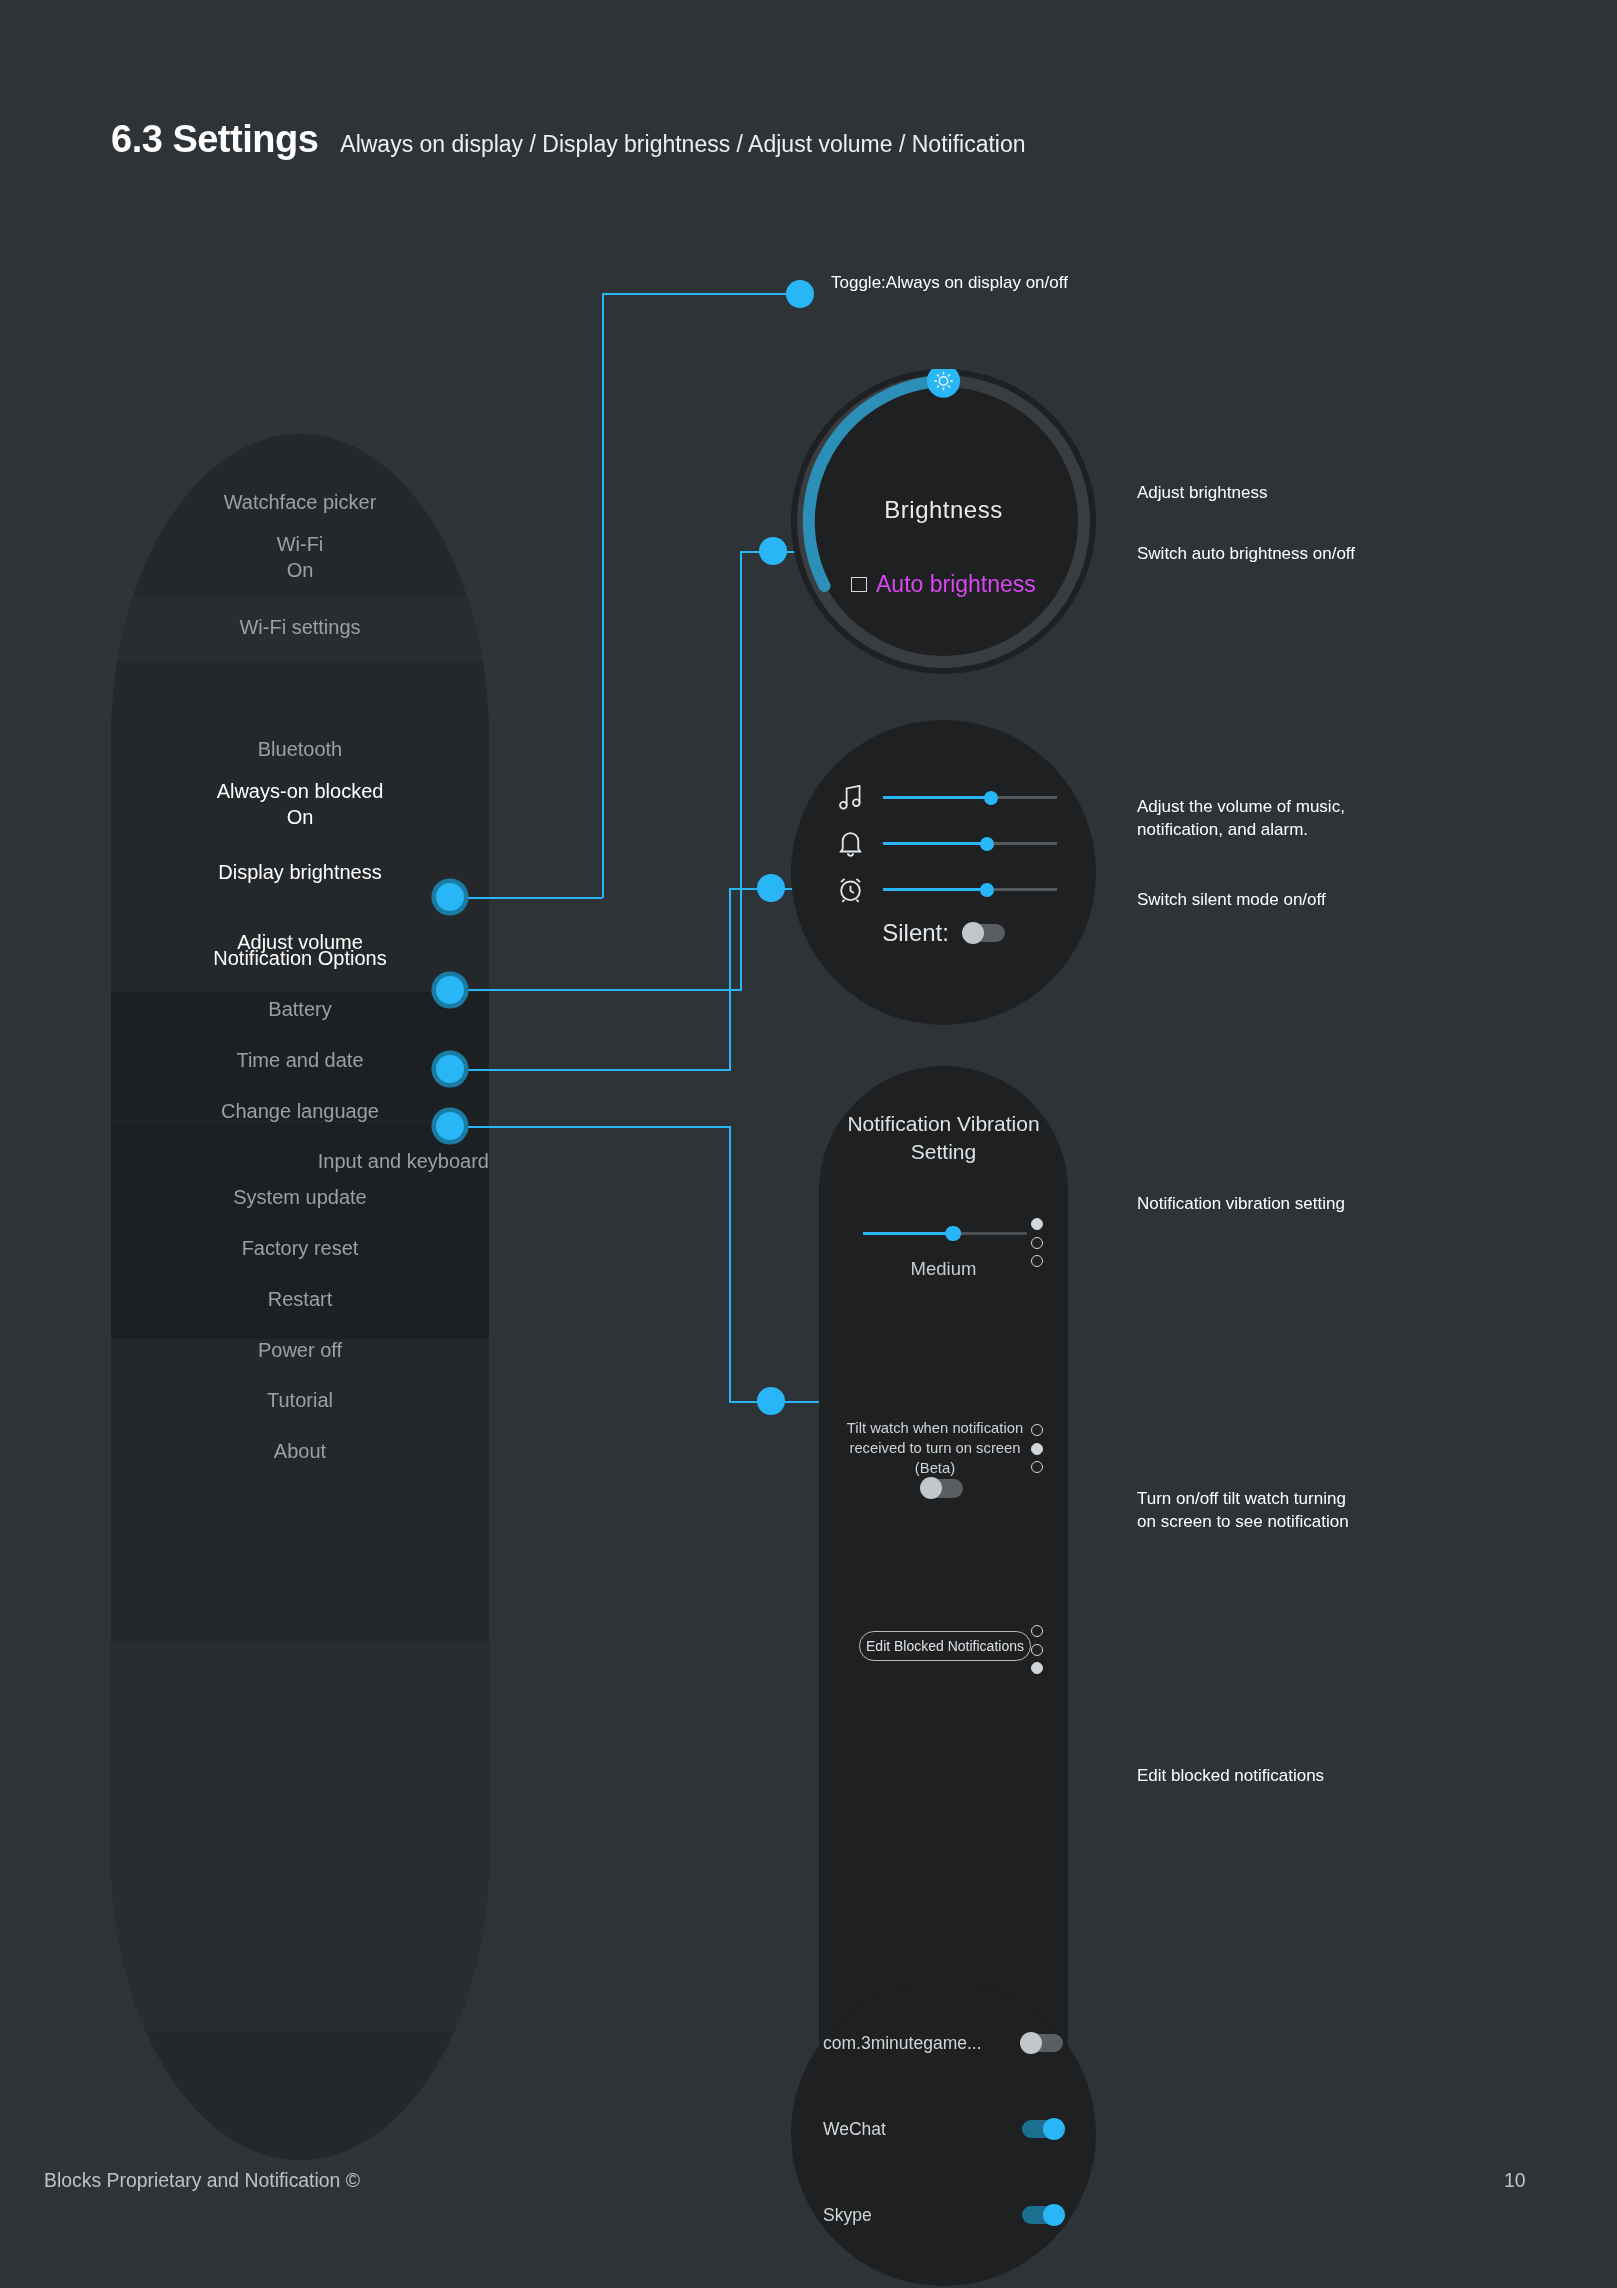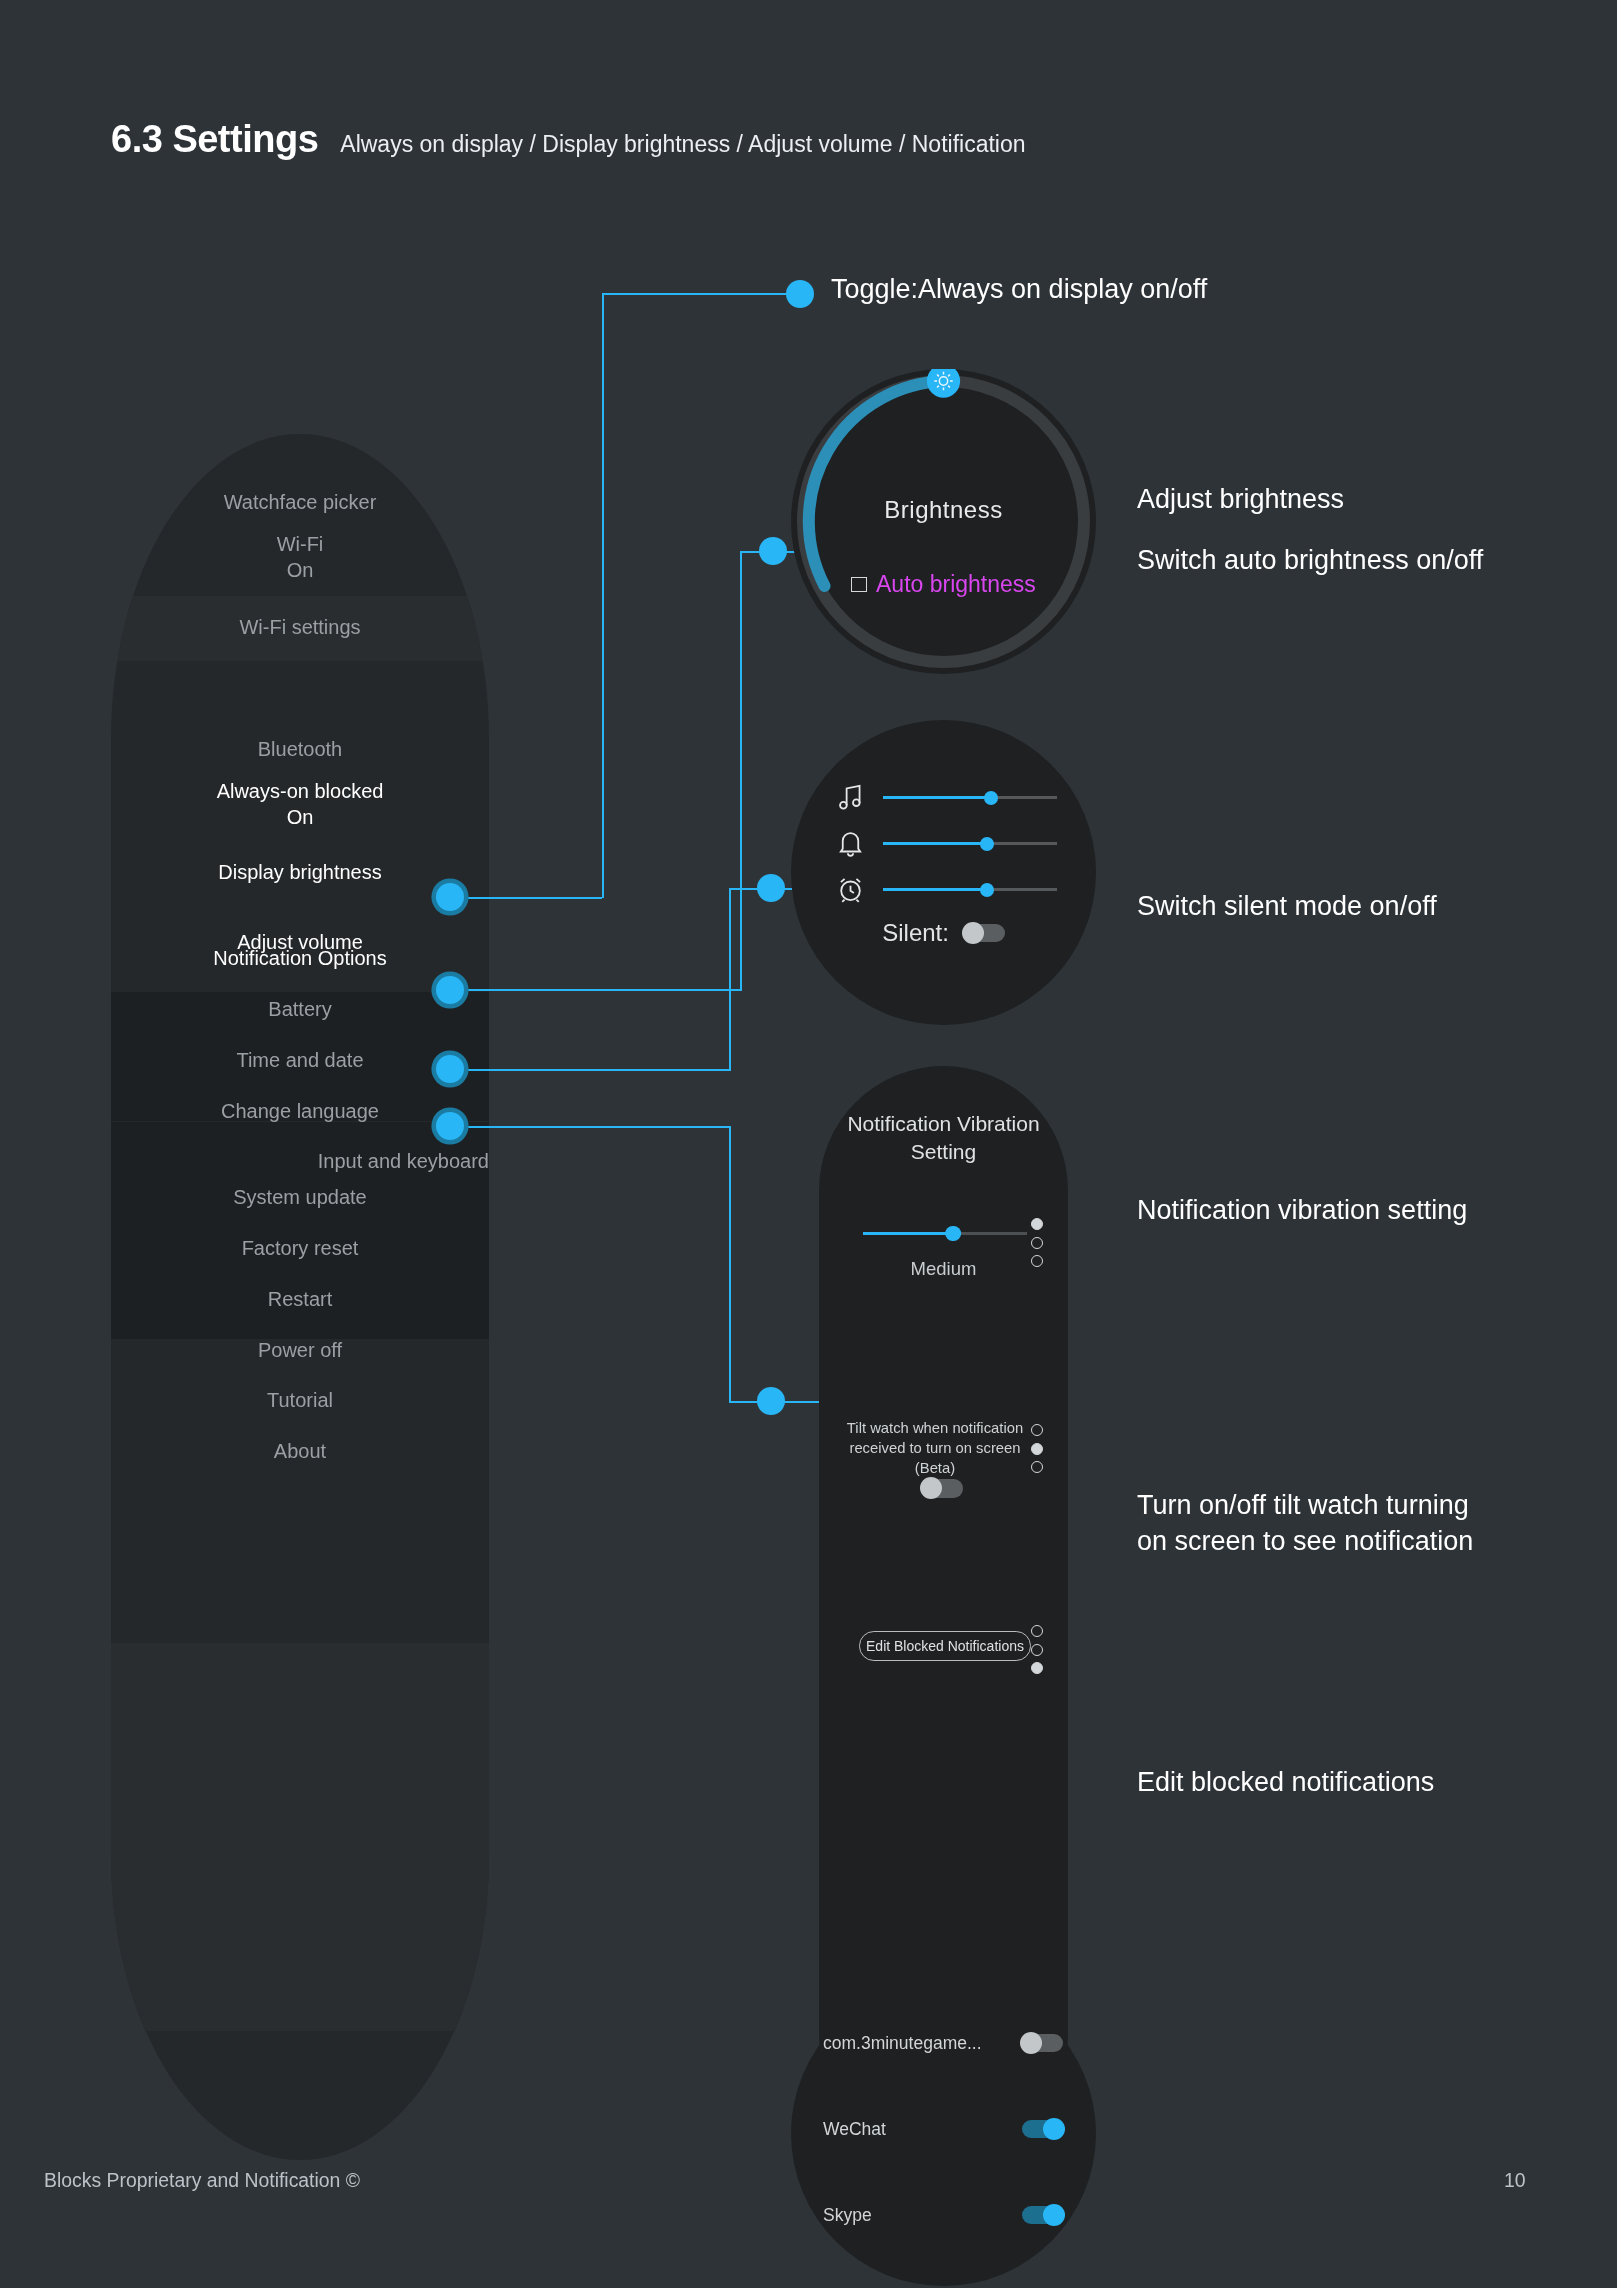--- a/index.html
+++ b/index.html
@@ -72,21 +72,21 @@
   .line-h, .line-v {
     position: absolute; background: #29b6f6;
   }
   .line-h { height: 1.8px; }
   .line-v { width: 1.8px; }
 
   
   .annot {
     position: absolute;
     color: #ffffff;
-    font-size: 27px;
+    font-size: 17px;
     line-height: 1.33;
     white-space: pre-line;
   }
 
   
   .watch-circle {
     position: absolute;
     background: #1e2022;
     border-radius: 50%;
   }
@@ -420,20 +420,22 @@
       <span class="blocked-name">Skype</span>
       <div class="toggle on">
           <div class="knob"></div>
         </div>
     </div>
   </div>
 
   <div class="annot" style="left:831px; top:272px;">Toggle:Always on display on/off</div>
   <div class="annot" style="left:1137px; top:482px;">Adjust brightness</div>
   <div class="annot" style="left:1137px; top:543px;">Switch auto brightness on/off</div>
+  <div class="annot" style="left:1137px; top:796px;">Adjust the volume of music,
+notification, and alarm.</div>
   <div class="annot" style="left:1137px; top:889px;">Switch silent mode on/off</div>
   <div class="annot" style="left:1137px; top:1193px;">Notification vibration setting</div>
   <div class="annot" style="left:1137px; top:1488px;">Turn on/off tilt watch turning
 on screen to see notification</div>
   <div class="annot" style="left:1137px; top:1765px;">Edit blocked notifications</div>
 
   <div id="footer-note">Blocks Proprietary and Notification ©</div>
   <div id="page-number">10</div>
 
 </div>

